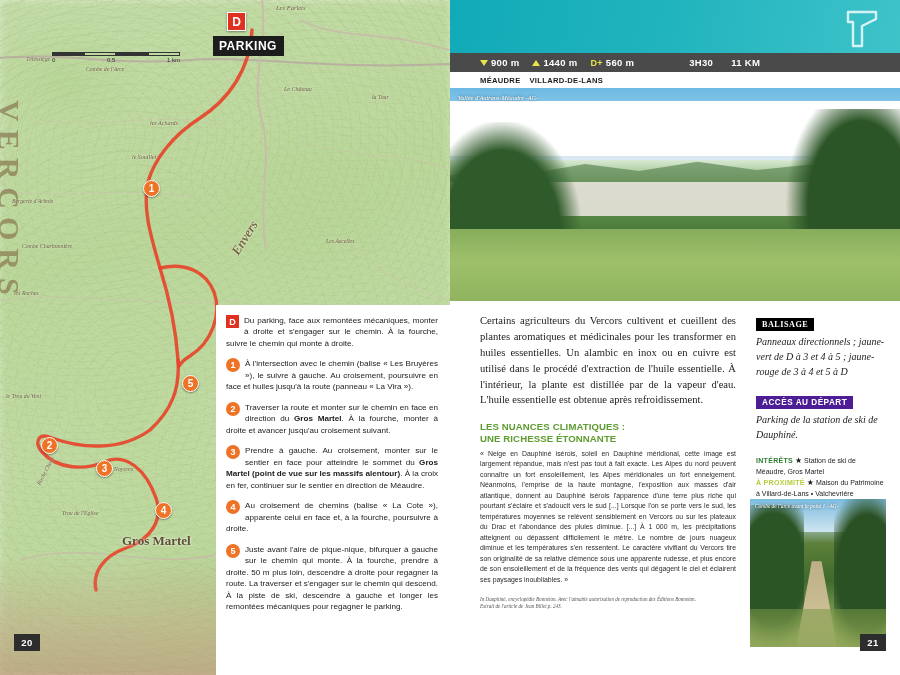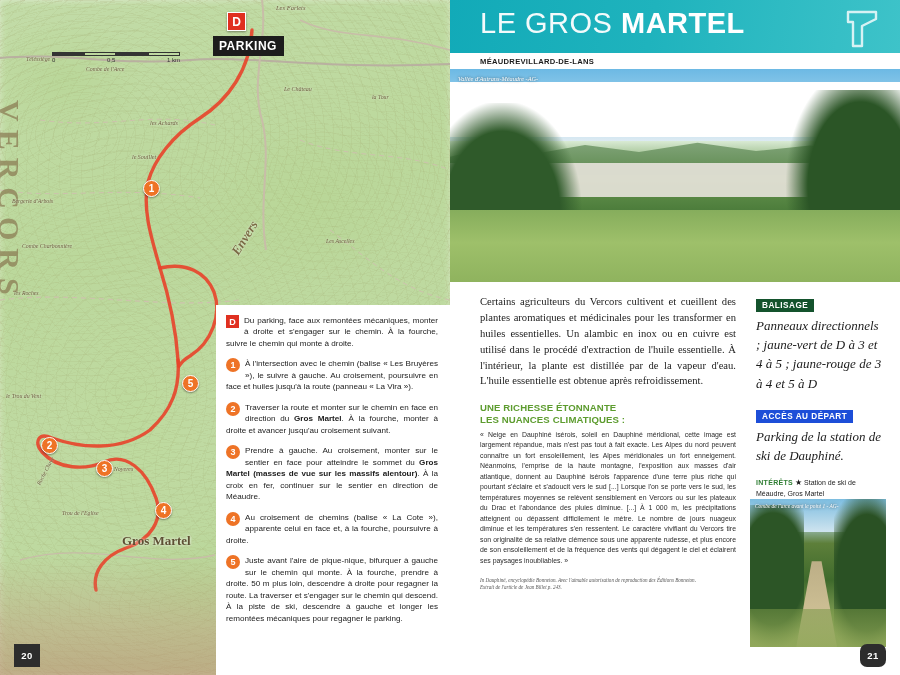--- a/index.html
+++ b/index.html
@@ -112,26 +112,26 @@
     justify-content: center; margin: 0 5px 0 0;
   }
   .badge-ci {
     float: left; width: 14px; height: 14px; border-radius: 50%; background: #ee7326;
     color: #fff; font-size: 9px; font-weight: bold; display: flex;
     align-items: center; justify-content: center; margin: 0 5px 1px 0;
   }
   .step-body b { font-weight: bold; }
 
   .page-num {
-    position: absolute; bottom: 8px; width: 26px; height: 23px;
+    position: absolute; bottom: 24px; width: 26px; height: 17px;
     background: #2d2d2d; color: #fff; font-size: 9.5px; font-weight: bold;
     display: flex; align-items: center; justify-content: center; letter-spacing: .5px;
   }
   .page-num.left { left: 14px; }
-  .page-num.right { right: 14px; border-radius: 7px; }
+  .page-num.right { right: 14px; }
 
   
   .right-page { position: relative; width: 450px; height: 675px; background: #fff; }
 
   .banner {
     position: relative; height: 53px;
     background: linear-gradient(100deg, #12aab8 0%, #1fb3bd 45%, #3ec3c9 100%);
   }
   .banner-title {
     position: absolute; left: 30px; top: 9px;
@@ -148,21 +148,21 @@
     font-size: 9.5px; font-weight: bold; letter-spacing: .3px;
   }
   .stat { display: flex; align-items: center; gap: 3px; margin-right: 13px; }
   .tri-down { width: 0; height: 0; border-left: 4px solid transparent; border-right: 4px solid transparent; border-top: 6px solid #e8e44a; }
   .tri-up { width: 0; height: 0; border-left: 4px solid transparent; border-right: 4px solid transparent; border-bottom: 6px solid #e8e44a; }
   .dplus { color: #e8e44a; font-size: 9px; font-weight: bold; }
   .stat-time { margin-left: 42px; margin-right: 18px; }
 
   .towns {
     height: 16px; background: #fff; color: #1b1b1b;
-    display: flex; align-items: center; padding-left: 30px; 
+    display: flex; align-items: center; padding-left: 30px; gap: 9px;
     font-size: 7.6px; font-weight: bold; letter-spacing: .3px;
   }
 
   .hero {
     position: relative; height: 213px; overflow: hidden;
     background: linear-gradient(to bottom, #7fc2e8 0%, #b9dcf0 26%, #d7e9d2 34%, #6e9b53 48%, #4d7d3c 66%, #7fa855 80%, #9dbd67 100%);
   }
   .hero-sky { position: absolute; left:0; top:0; width:100%; height: 34%;
     background: linear-gradient(to bottom,#6cb9e4 0%, #a9d6ee 55%, #dceaf2 100%); }
   .hero-clouds { position: absolute; left:0; top: 6%; width: 100%; height: 26%;
@@ -210,24 +210,24 @@
   .credit {
     margin-top: 11px; font-size: 5.1px; line-height: 1.45; color: #555;
     font-style: italic; font-family: "Liberation Serif", serif;
   }
 
   .sidebar { width: 150px; padding: 0 14px 0 6px; }
   .side-tag {
     display: inline-block; color: #fff; font-size: 8.2px; font-weight: bold;
     padding: 2px 6px; letter-spacing: .5px; margin-bottom: 4px;
   }
-  .side-tag.black { background: #14532d; }
-  .side-tag.red { background: #1d4ed8; }
+  .side-tag.black { background: #000000; font-family: Liberation Serif, serif; }
+  .side-tag.red { background: #4c1d95; }
   .side-text {
-    font-size: 13px; line-height: 1.48; color: #1b1b1b; font-style: italic;
+    font-size: 10px; line-height: 1.48; color: #1b1b1b; font-style: italic;
     font-family: "Liberation Serif", serif; margin-bottom: 12px;
   }
   .interest-block { font-size: 7px; line-height: 1.5; color: #1b1b1b; }
   .lbl-interets { color: #2e7d32; font-weight: bold; letter-spacing: .3px; }
   .lbl-proximite { color: #b6cc3e; font-weight: bold; letter-spacing: .3px; }
   .star { color: #1b1b1b; font-size: 8px; }
 
   .side-photo {
     position: absolute; right: 14px; bottom: 28px; width: 136px; height: 148px;
     overflow: hidden;
@@ -336,47 +336,63 @@
       <div class="step">
         <div class="badge-ci">1</div>
         <div class="step-body">À l'intersection avec le chemin (balise « Les Bruyères »), le suivre à gauche. Au croisement, poursuivre en face et huiles jusqu'à la route (panneau « La Vira »).</div>
       </div>
       <div class="step">
         <div class="badge-ci">2</div>
         <div class="step-body">Traverser la route et monter sur le chemin en face en direction du <b>Gros Martel</b>. À la fourche, monter à droite et avancer jusqu'au croisement suivant.</div>
       </div>
       <div class="step">
         <div class="badge-ci">3</div>
-        <div class="step-body">Prendre à gauche. Au croisement, monter sur le sentier en face pour atteindre le sommet du <b>Gros Martel (masses de vue sur les massifs alentour)</b>. À la croix en fer, continuer sur le sentier en direction de Méaudre.</div>
+        <div class="step-body">Prendre à gauche. Au croisement, monter sur le sentier en face pour atteindre le sommet du <b>Gros Martel (point de vue sur les massifs alentour)</b>. À la croix en fer, continuer sur le sentier en direction de Méaudre.</div>
       </div>
       <div class="step">
         <div class="badge-ci">4</div>
         <div class="step-body">Au croisement de chemins (balise « La Cote »), apparente celui en face et, à la fourche, poursuivre à droite.</div>
       </div>
       <div class="step">
         <div class="badge-ci">5</div>
         <div class="step-body">Juste avant l'aire de pique-nique, bifurquer à gauche sur le chemin qui monte. À la fourche, prendre à droite. 50 m plus loin, descendre à droite pour regagner la route. La traverser et s'engager sur le chemin qui descend. À la piste de ski, descendre à gauche et longer les remontées mécaniques pour regagner le parking.</div>
       </div>
     </div>
 
     <div class="page-num left">20</div>
   </div>
 
   <div class="right-page">
 
     <div class="banner">
-      <div class="banner-title">
-        <span class="thin">LE GROS</span>
-        <span class="bold">MARTEL</span>
-      </div>
       <svg class="route-num-icon" width="40" height="44" viewBox="0 0 40 44">
         <path d="M6,6 L34,6 L34,13 L20,20 L20,40 L11,40 L11,16 L6,16 Z" fill="none" stroke="#d7f2f4" stroke-width="2.4" stroke-linejoin="round"></path>
       </svg>
     </div>
 
+    <div class="stats-bar">
+      <div class="stat">
+        <span class="tri-down"></span>
+        <span>900 m</span>
+      </div>
+      <div class="stat">
+        <span class="tri-up"></span>
+        <span>1440 m</span>
+      </div>
+      <div class="stat">
+        <span class="dplus">D+</span>
+        <span>560 m</span>
+      </div>
+      <div class="stat stat-time">
+        <span>3H30</span>
+      </div>
+      <div class="stat">
+        <span>11 KM</span>
+      </div>
+    </div>
 
     <div class="towns">
       <span>MÉAUDRE</span>
       <span>VILLARD-DE-LANS</span>
     </div>
 
     <div class="hero">
       <div class="hero-sky"></div>
       <div class="hero-clouds"></div>
       <div class="hero-ridge"></div>
@@ -384,22 +400,22 @@
       <div class="hero-forest-l"></div>
       <div class="hero-forest-r"></div>
       <div class="hero-meadow"></div>
       <div class="hero-caption">Vallée d'Autrans-Méaudre -AG-</div>
     </div>
 
     <div class="content">
       <div class="article">
         <div class="intro">Certains agriculteurs du Vercors cultivent et cueillent des plantes aromatiques et médicinales pour les transformer en huiles essentielles. Un alambic en inox ou en cuivre est utilisé dans le procédé d'extraction de l'huile essentielle. À l'intérieur, la plante est distillée par de la vapeur d'eau. L'huile essentielle est obtenue après refroidissement.</div>
         <div class="sec-title">
+          <div>LES NUANCES CLIMATIQUES :</div>
           <div>UNE RICHESSE ÉTONNANTE</div>
-          <div>LES NUANCES CLIMATIQUES :</div>
         </div>
         <div class="quote">« Neige en Dauphiné isérois, soleil en Dauphiné méridional, cette image est largement répandue, mais n'est pas tout à fait exacte. Les Alpes du nord peuvent connaître un fort ensoleillement, les Alpes méridionales un fort enneigement. Néanmoins, l'emprise de la haute montagne, l'exposition aux masses d'air atlantique, donnent au Dauphiné isérois l'apparence d'une terre plus riche qui pourtant s'éclaire et s'adoucit vers le sud [...] Lorsque l'on se porte vers le sud, les températures moyennes se relèvent sensiblement en Vercors ou sur les plateaux du Drac et l'abondance des pluies diminue. [...] À 1 000 m, les précipitations atteignent ou dépassent difficilement le mètre. Le nombre de jours nuageux diminue et les températures s'en ressentent. Le caractère vivifiant du Vercors tire son originalité de sa relative clémence sous une apparente rudesse, et plus encore de son ensoleillement et de la fréquence des vents qui dégagent le ciel et éclairent ses paysages inoubliables. »</div>
         <div class="credit">
           <div>In Dauphiné, encyclopédie Bonneton. Avec l'aimable autorisation de reproduction des Éditions Bonneton.</div>
           <div>Extrait de l'article de Jean Billet p. 243.</div>
         </div>
       </div>
 
       <div class="sidebar">
         <div class="side-tag black">BALISAGE</div>

